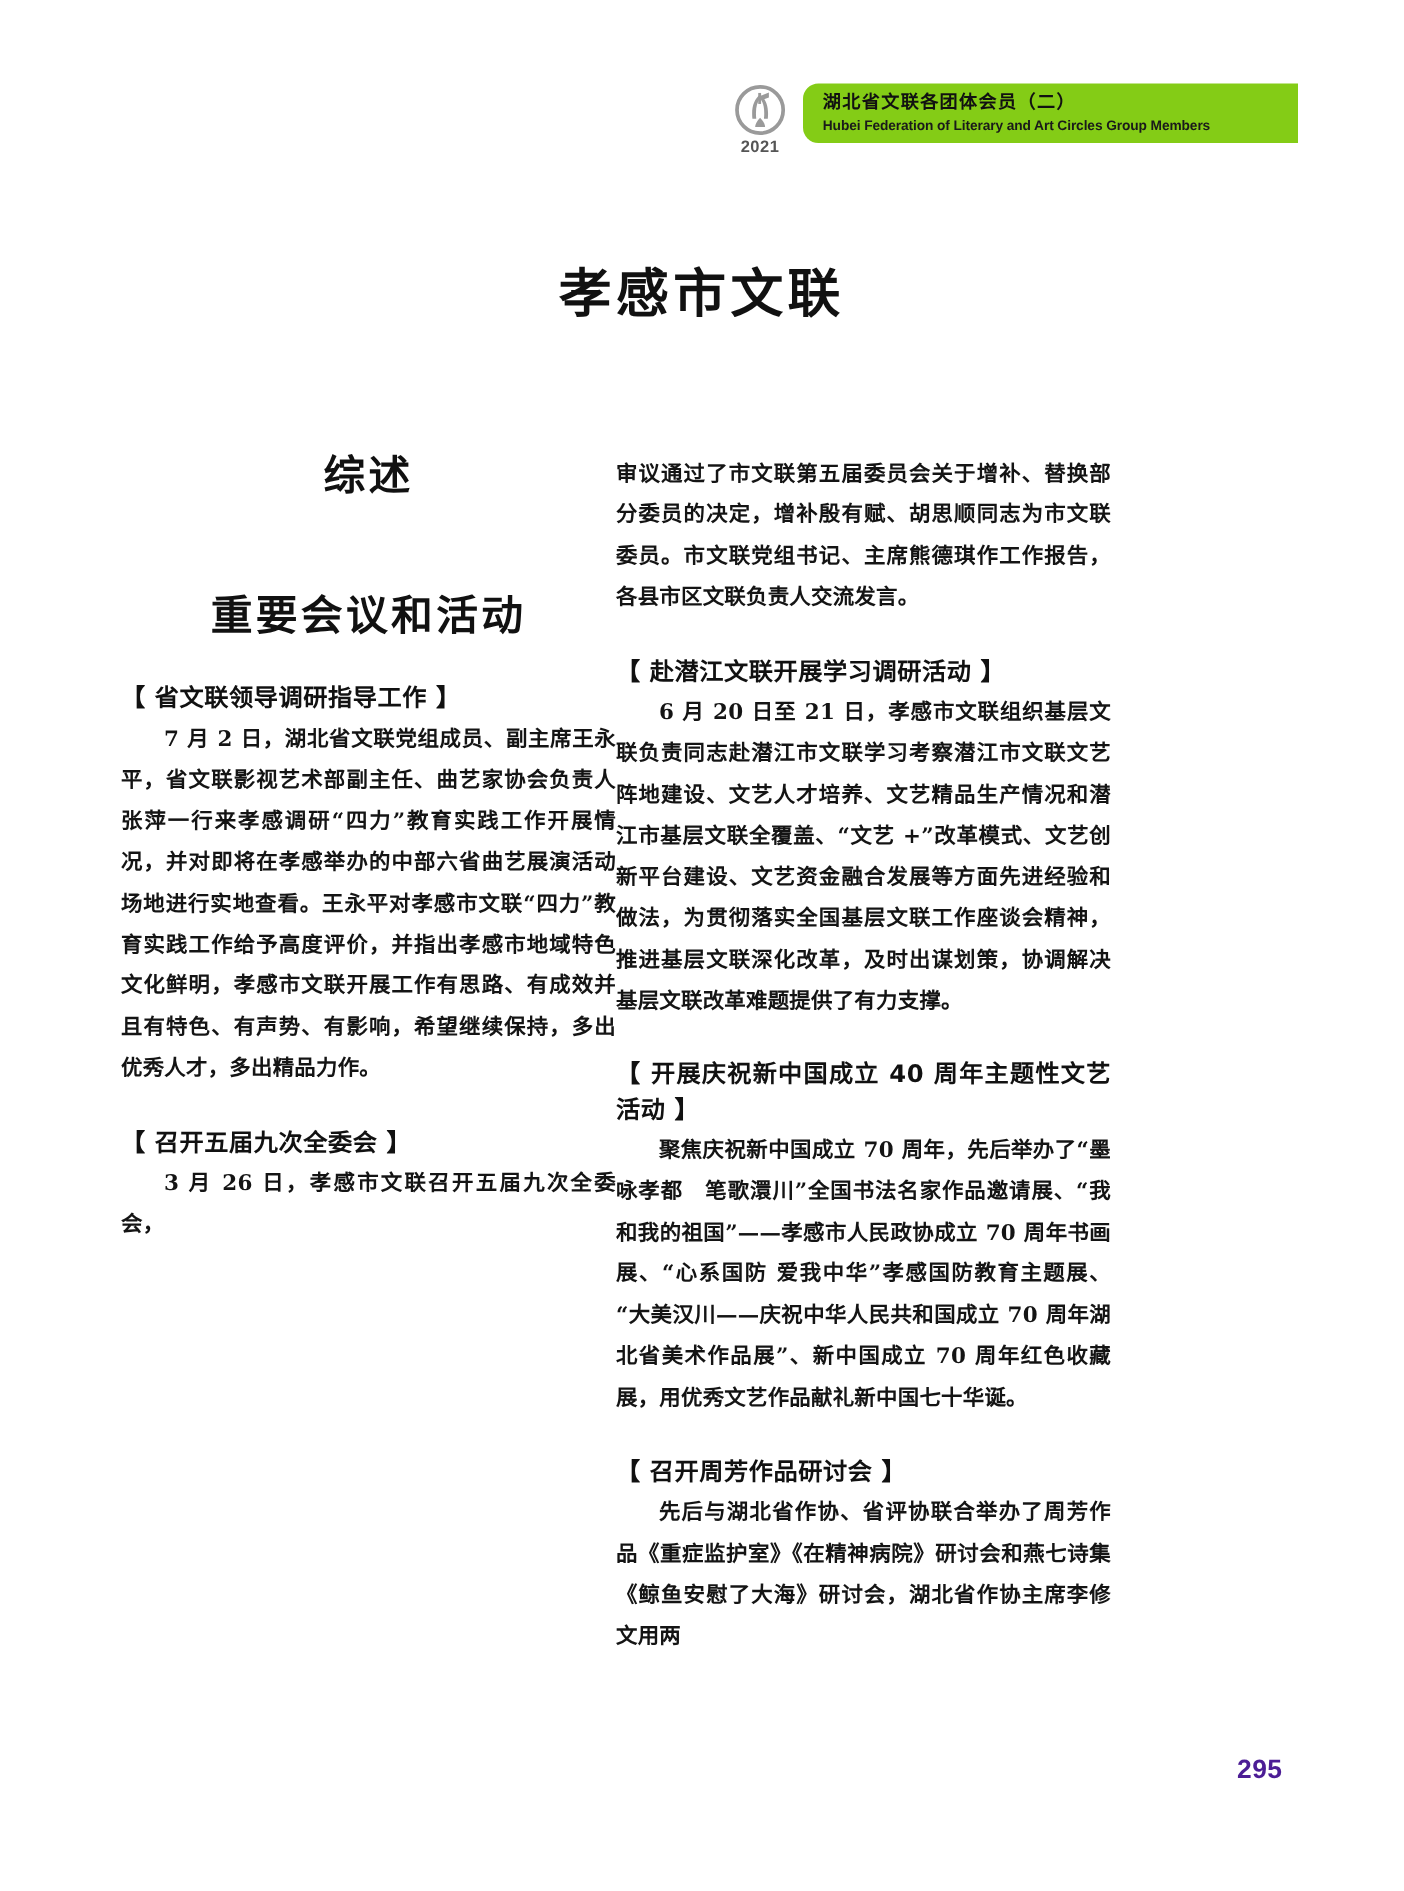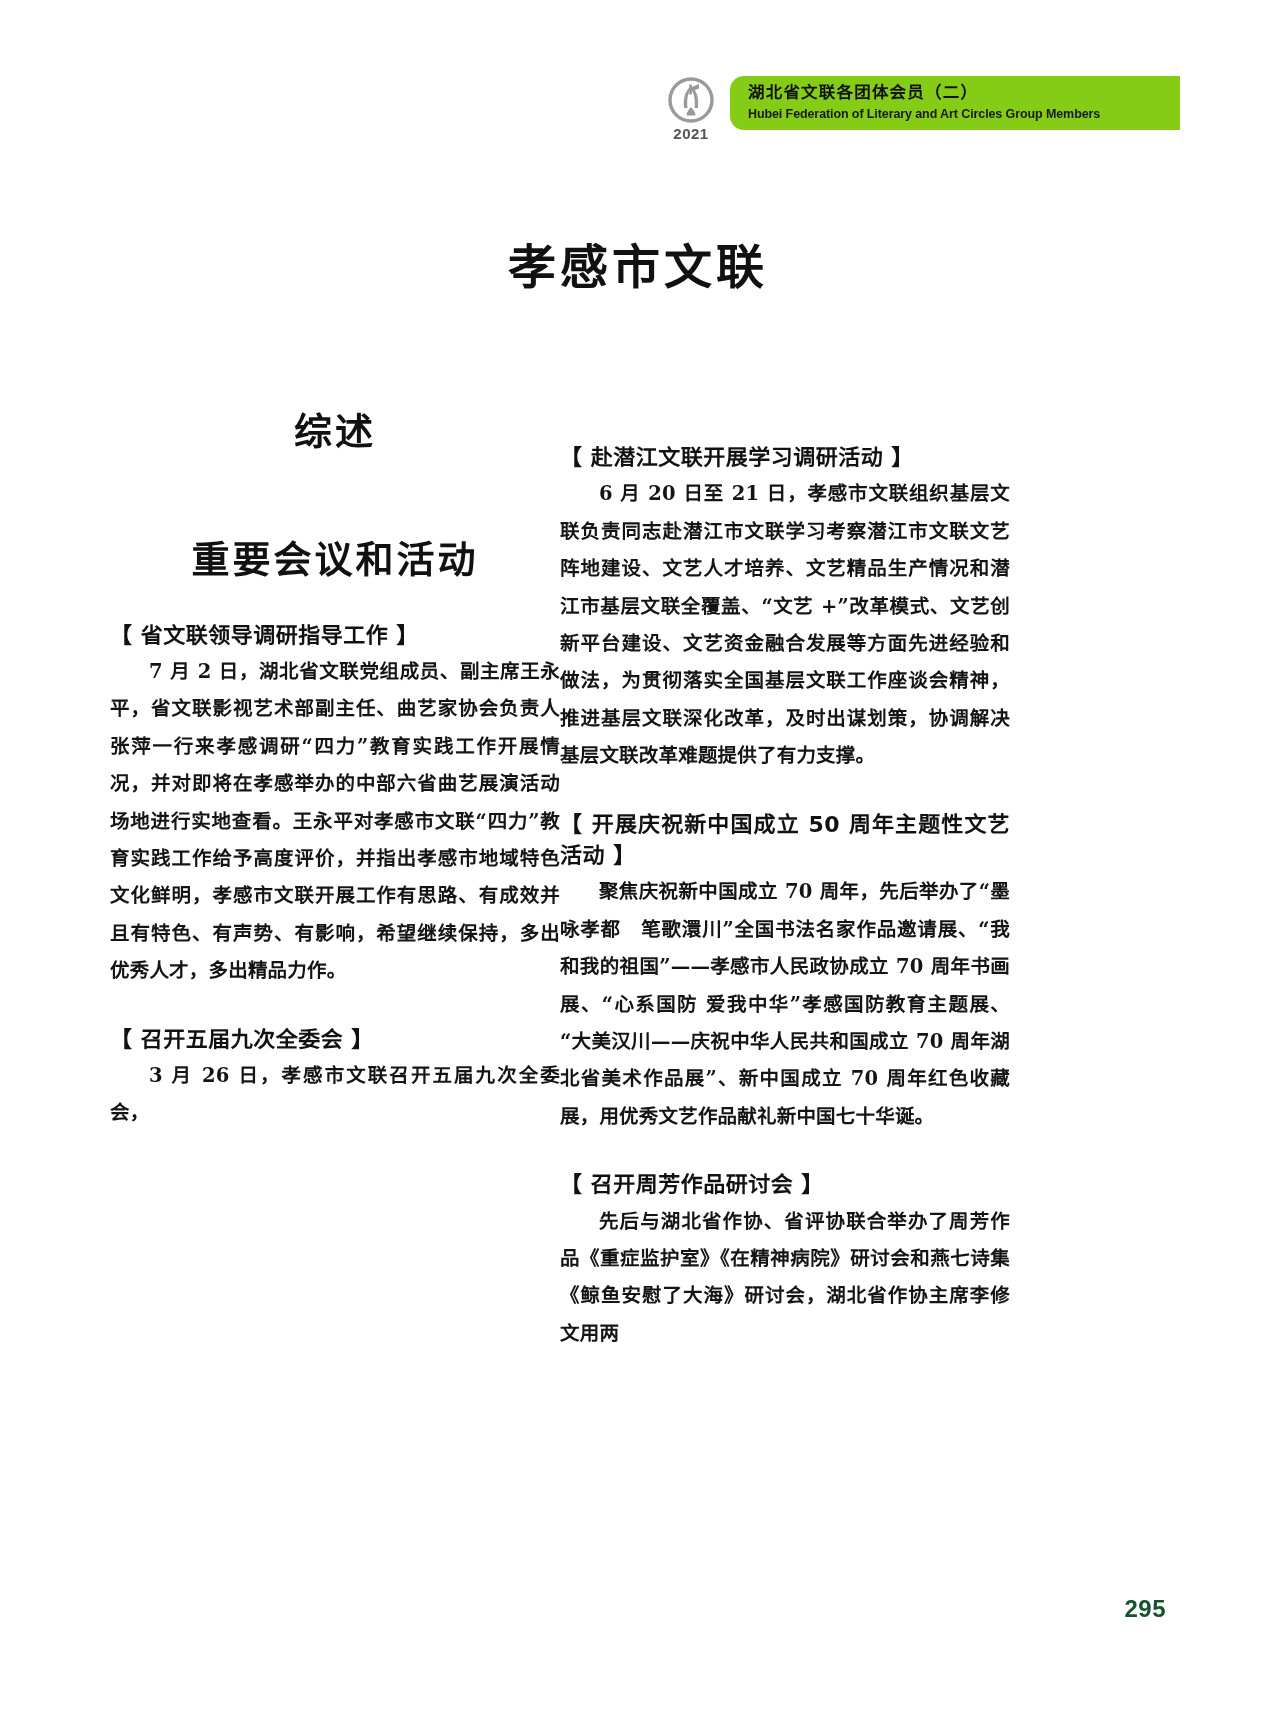--- a/index.html
+++ b/index.html
@@ -164,21 +164,21 @@
 
   
   .page-number {
     position: absolute;
     bottom: 96px;
     right: 110px;
     font-family: "Liberation Sans", "DejaVu Sans", sans-serif;
     font-weight: bold;
     font-size: 24px;
     letter-spacing: 0.5px;
-    color: #14532d;
+    color: #4c1d95;
   }
 </style>
 </head>
 <body>
 
 <div class="page">
 
   <div class="running-header">
 
     <div class="header-logo">
@@ -213,25 +213,26 @@
       <h3 class="sub-heading">【 省文联领导调研指导工作 】</h3>
       <p class="body tail-gap">7 月 2 日，湖北省文联党组成员、副主席王永平，省文联影视艺术部副主任、曲艺家协会负责人张萍一行来孝感调研“四力”教育实践工作开展情况，并对即将在孝感举办的中部六省曲艺展演活动场地进行实地查看。王永平对孝感市文联“四力”教育实践工作给予高度评价，并指出孝感市地域特色文化鲜明，孝感市文联开展工作有思路、有成效并且有特色、有声势、有影响，希望继续保持，多出优秀人才，多出精品力作。</p>
 
       <h3 class="sub-heading gap-above">【 召开五届九次全委会 】</h3>
       <p class="body">3 月 26 日，孝感市文联召开五届九次全委会，</p>
 
     </div>
 
     <div class="col">
 
+      <p class="body no-indent tail-gap">审议通过了市文联第五届委员会关于增补、替换部分委员的决定，增补殷有赋、胡思顺同志为市文联委员。市文联党组书记、主席熊德琪作工作报告，各县市区文联负责人交流发言。</p>
 
       <h3 class="sub-heading gap-above">【 赴潜江文联开展学习调研活动 】</h3>
       <p class="body tail-gap">6 月 20 日至 21 日，孝感市文联组织基层文联负责同志赴潜江市文联学习考察潜江市文联文艺阵地建设、文艺人才培养、文艺精品生产情况和潜江市基层文联全覆盖、“文艺 +”改革模式、文艺创新平台建设、文艺资金融合发展等方面先进经验和做法，为贯彻落实全国基层文联工作座谈会精神，推进基层文联深化改革，及时出谋划策，协调解决基层文联改革难题提供了有力支撑。</p>
 
-      <h3 class="sub-heading gap-above">【 开展庆祝新中国成立 50 周年主题性文艺活动 】</h3>
+      <h3 class="sub-heading gap-above">【 开展庆祝新中国成立 40 周年主题性文艺活动 】</h3>
       <p class="body tail-gap">聚焦庆祝新中国成立 70 周年，先后举办了“墨咏孝都　笔歌澴川”全国书法名家作品邀请展、“我和我的祖国”——孝感市人民政协成立 70 周年书画展、“心系国防 爱我中华”孝感国防教育主题展、“大美汉川——庆祝中华人民共和国成立 70 周年湖北省美术作品展”、新中国成立 70 周年红色收藏展，用优秀文艺作品献礼新中国七十华诞。</p>
 
       <h3 class="sub-heading gap-above">【 召开周芳作品研讨会 】</h3>
       <p class="body">先后与湖北省作协、省评协联合举办了周芳作品《重症监护室》《在精神病院》研讨会和燕七诗集《鲸鱼安慰了大海》研讨会，湖北省作协主席李修文用两</p>
 
     </div>
 
   </div>
 
   <div class="page-number">295</div>

